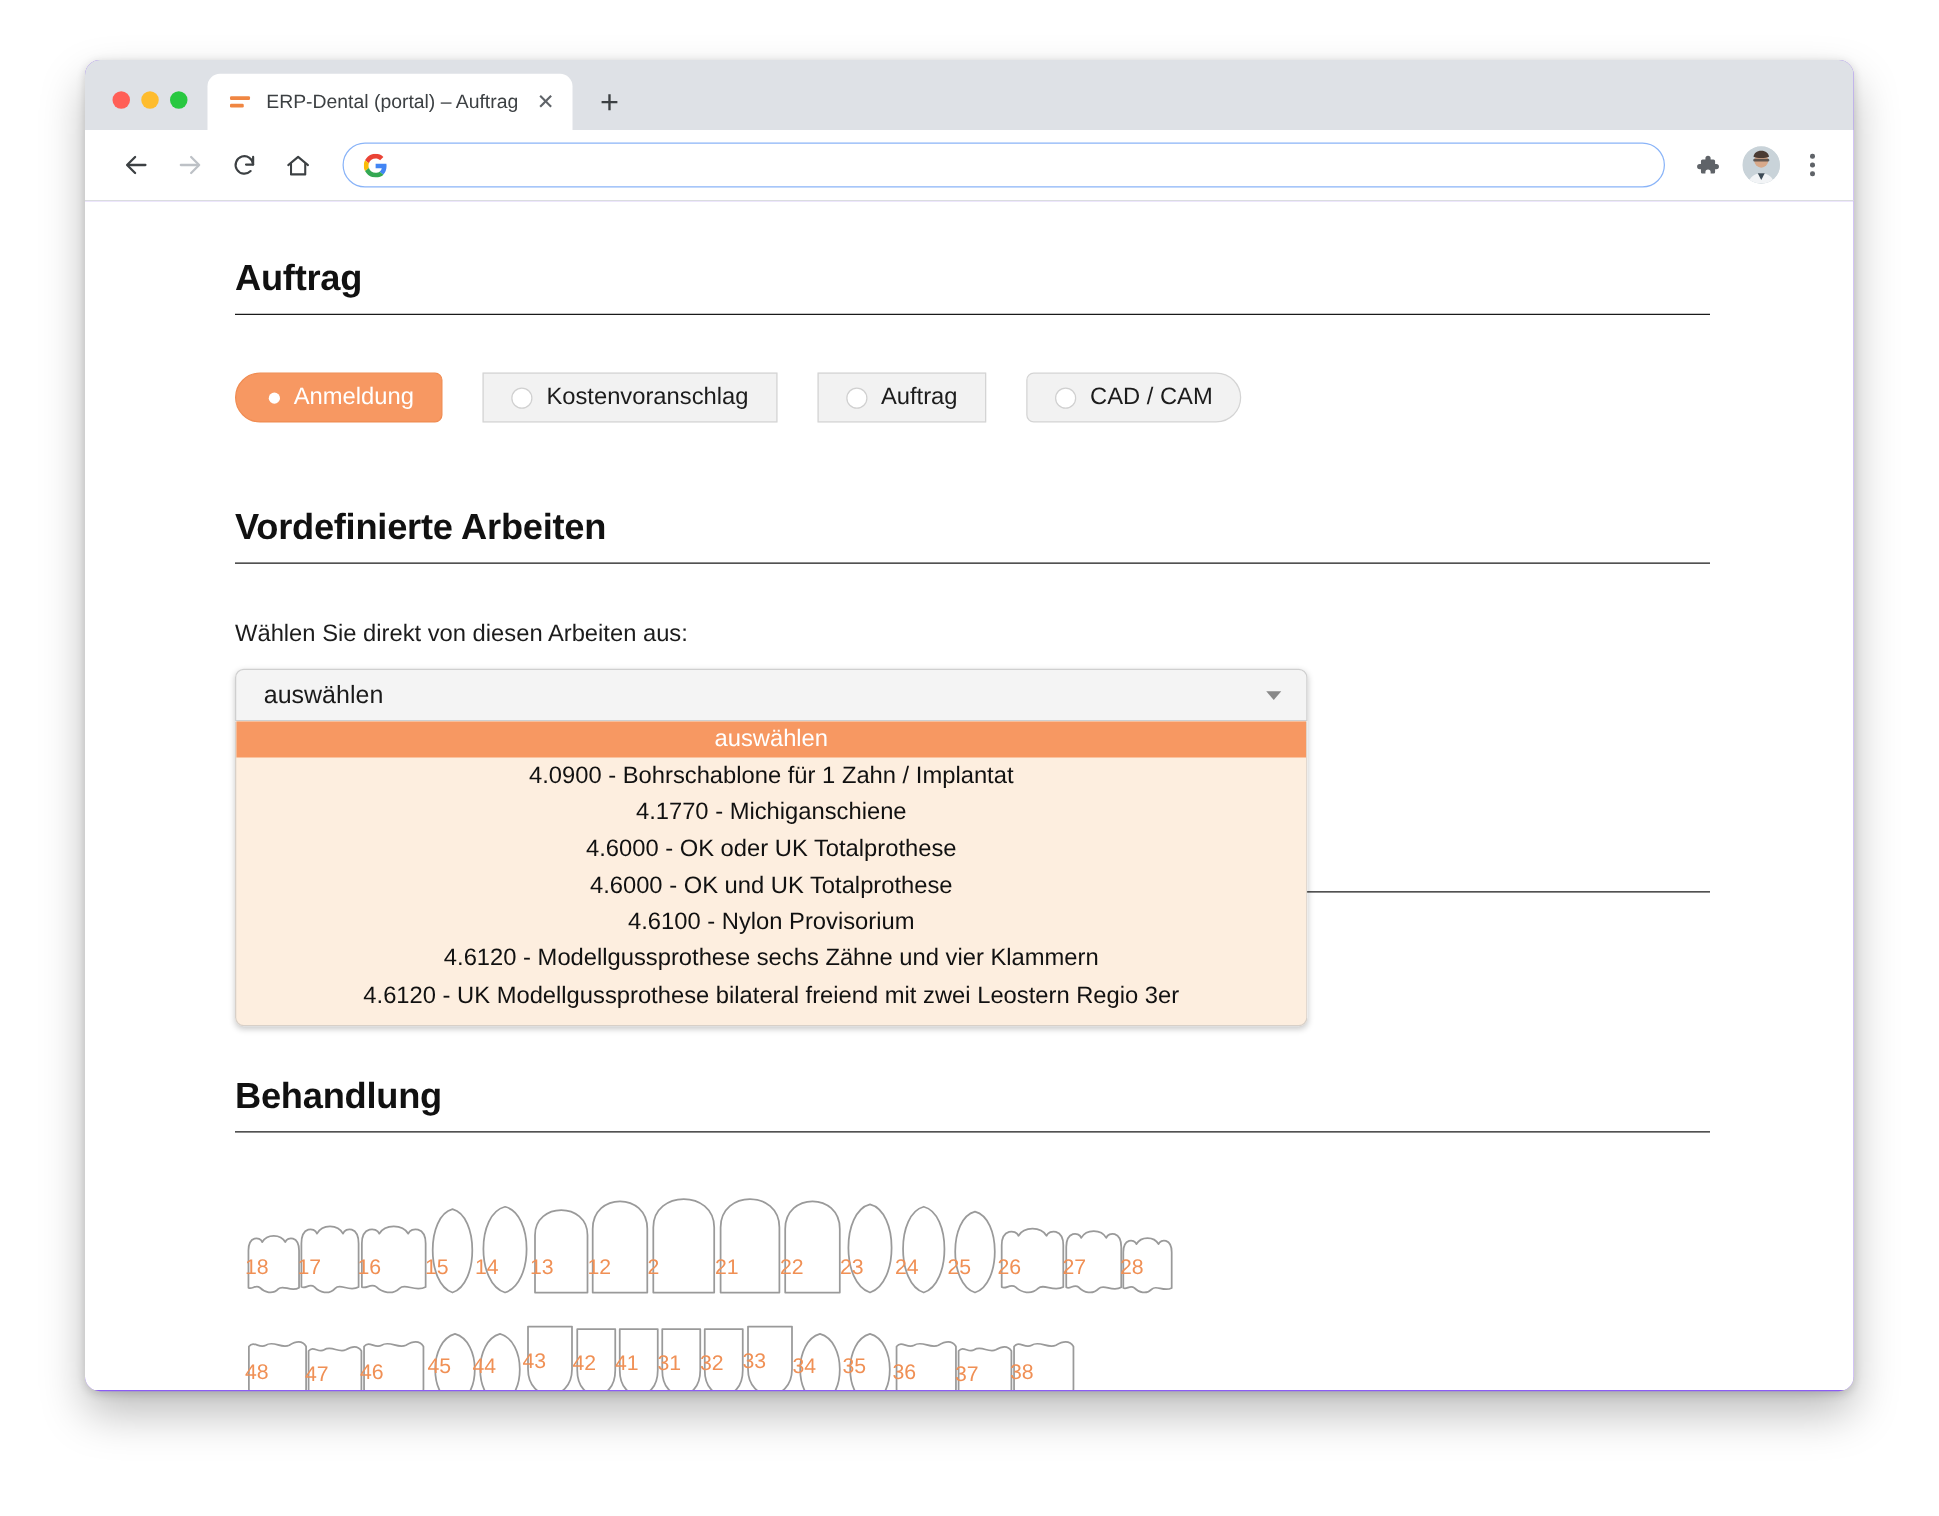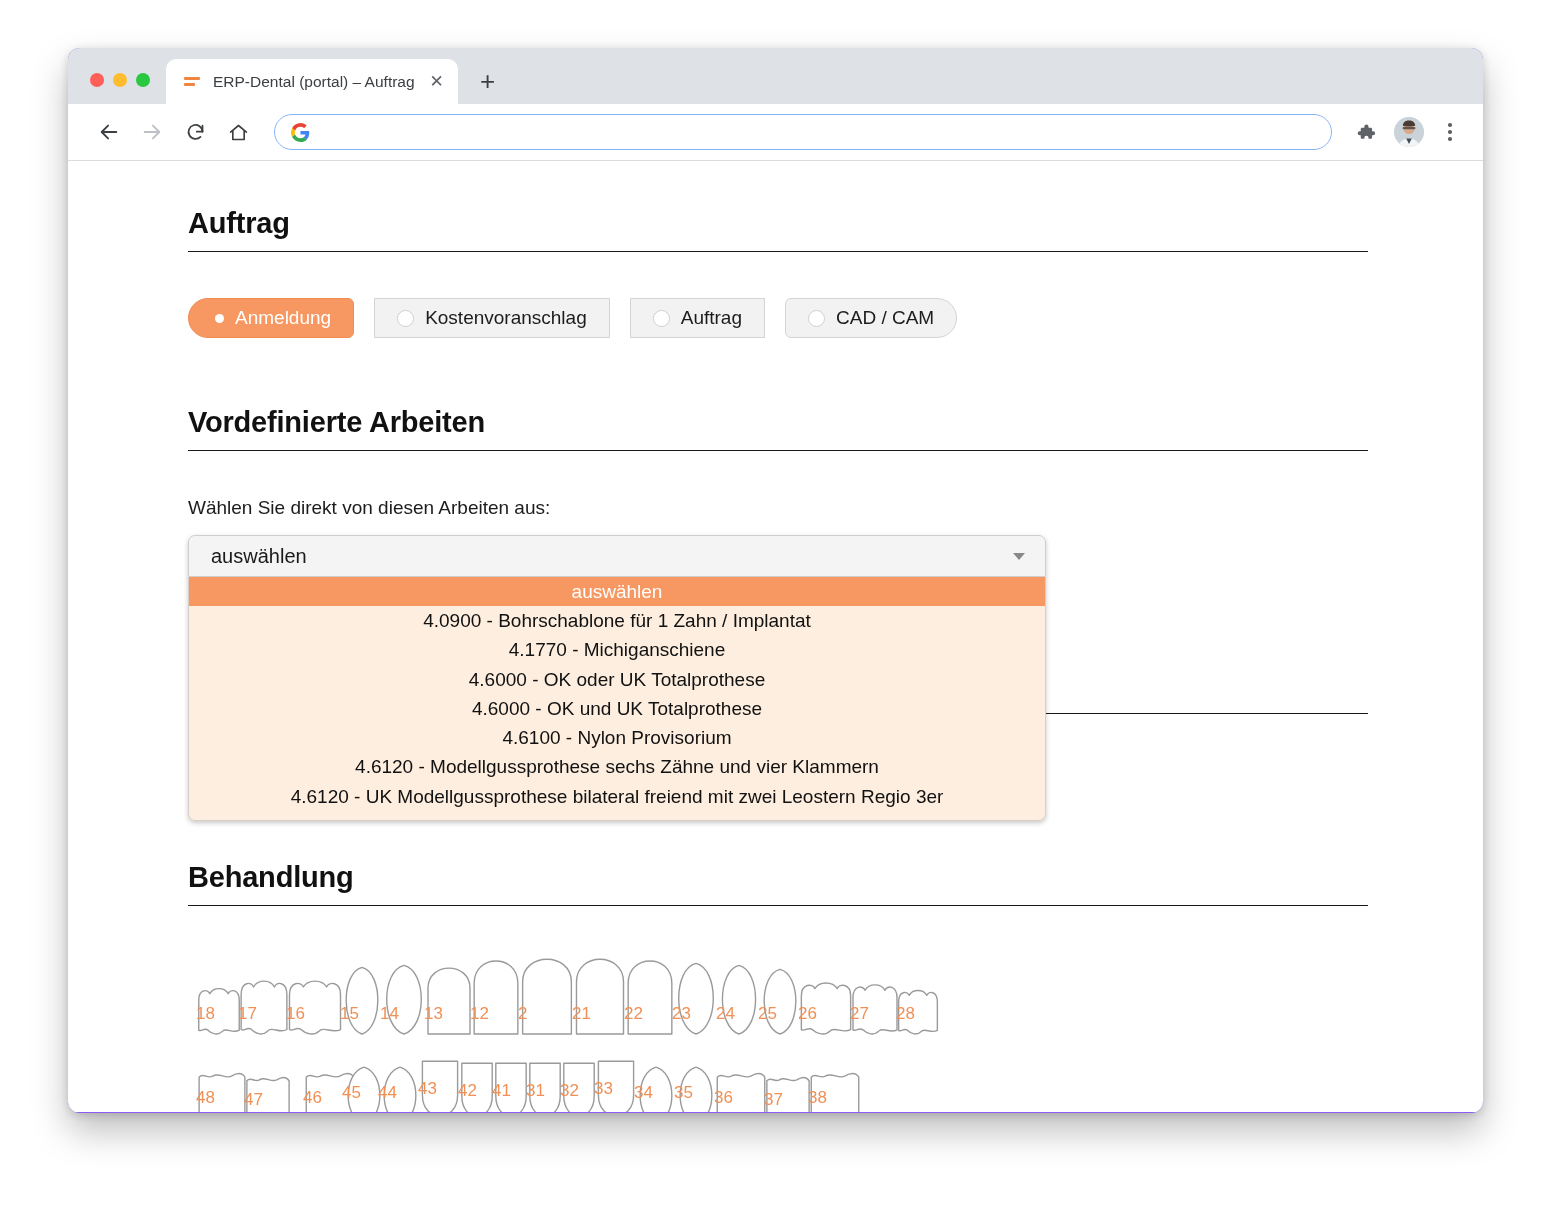--- a/index.html
+++ b/index.html
@@ -163,21 +163,21 @@
     color: #111111;
     letter-spacing: -0.2px;
     padding-bottom: 11px;
     border-bottom: 1.6px solid #1a1a1a;
   }
 
   
   .pill-row {
     display: flex;
     align-items: flex-start;
-    gap: 20px;
+    gap: 32px;
     margin-top: 46px;
   }
   .pill {
     height: 40px;
     display: flex; align-items: center;
     gap: 11px;
     padding: 0 22px;
     background: #f2f2f2;
     border: 1px solid #d4d4d4;
     font-size: 19px;
@@ -584,21 +584,21 @@
                     <path d="M 2.88 4.800000000000001 C 6.720000000000001 0 10.56 6.720000000000001 15.36 3.84
             C 21.12 0 26.880000000000003 6.720000000000001 32.64 3.84
             C 37.44 0.96 42.24 0 45.12 4.800000000000001
             L 45.12 35.519999999999996
             C 45.12 47.04 35.519999999999996 47.04 33.599999999999994 41.28
             C 29.759999999999998 48 18.240000000000002 48 14.399999999999999 41.28
             C 12.48 47.04 2.88 47.04 2.88 35.519999999999996 Z" fill="#ffffff" stroke="#9a9a9a" stroke-width="1.4" stroke-linejoin="round"></path>
                   </svg>
                   <span class="tooth-num" style="top:14.399999999999999px;color:#f09055">47</span>
                 </div>
-                <div class="tooth" style="left: 100px; width: 54px; height: 52px; margin-left: 15px;">
+                <div class="tooth" style="left: 100px; width: 54px; height: 52px;">
                   <svg width="54" height="52" viewBox="0 0 54 52">
                     <path d="M 3.2399999999999998 5.2 C 7.5600000000000005 0 11.88 7.280000000000001 17.28 4.16
             C 23.76 0 30.240000000000002 7.280000000000001 36.720000000000006 4.16
             C 42.120000000000005 1.04 47.52 0 50.76 5.2
             L 50.76 38.48
             C 50.76 50.96 39.96 50.96 37.8 44.72
             C 33.48 52 20.52 52 16.2 44.72
             C 14.040000000000001 50.96 3.2399999999999998 50.96 3.2399999999999998 38.48 Z" fill="#ffffff" stroke="#9a9a9a" stroke-width="1.4" stroke-linejoin="round"></path>
                   </svg>
                   <span class="tooth-num" style="top:15.6px;color:#f09055">46</span>

